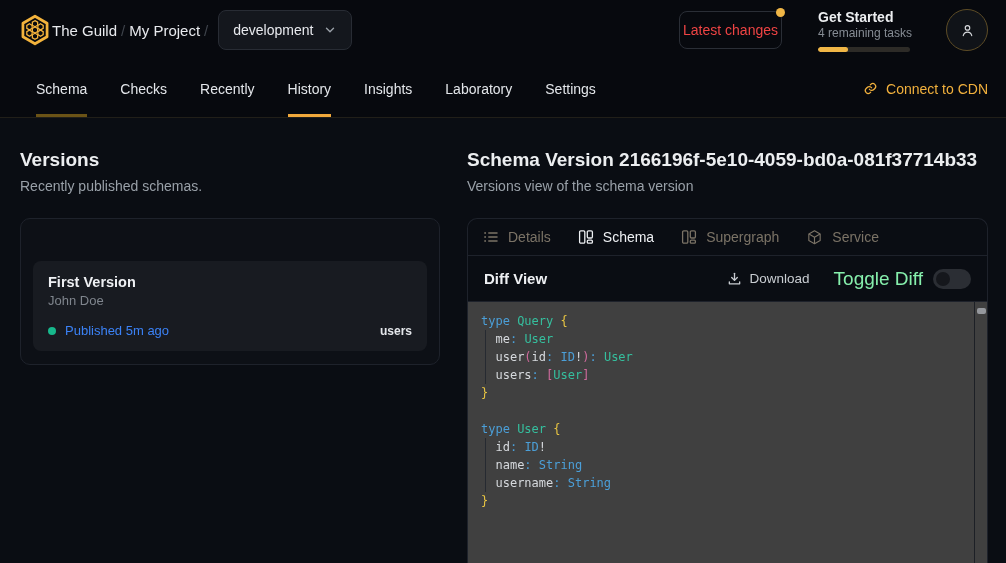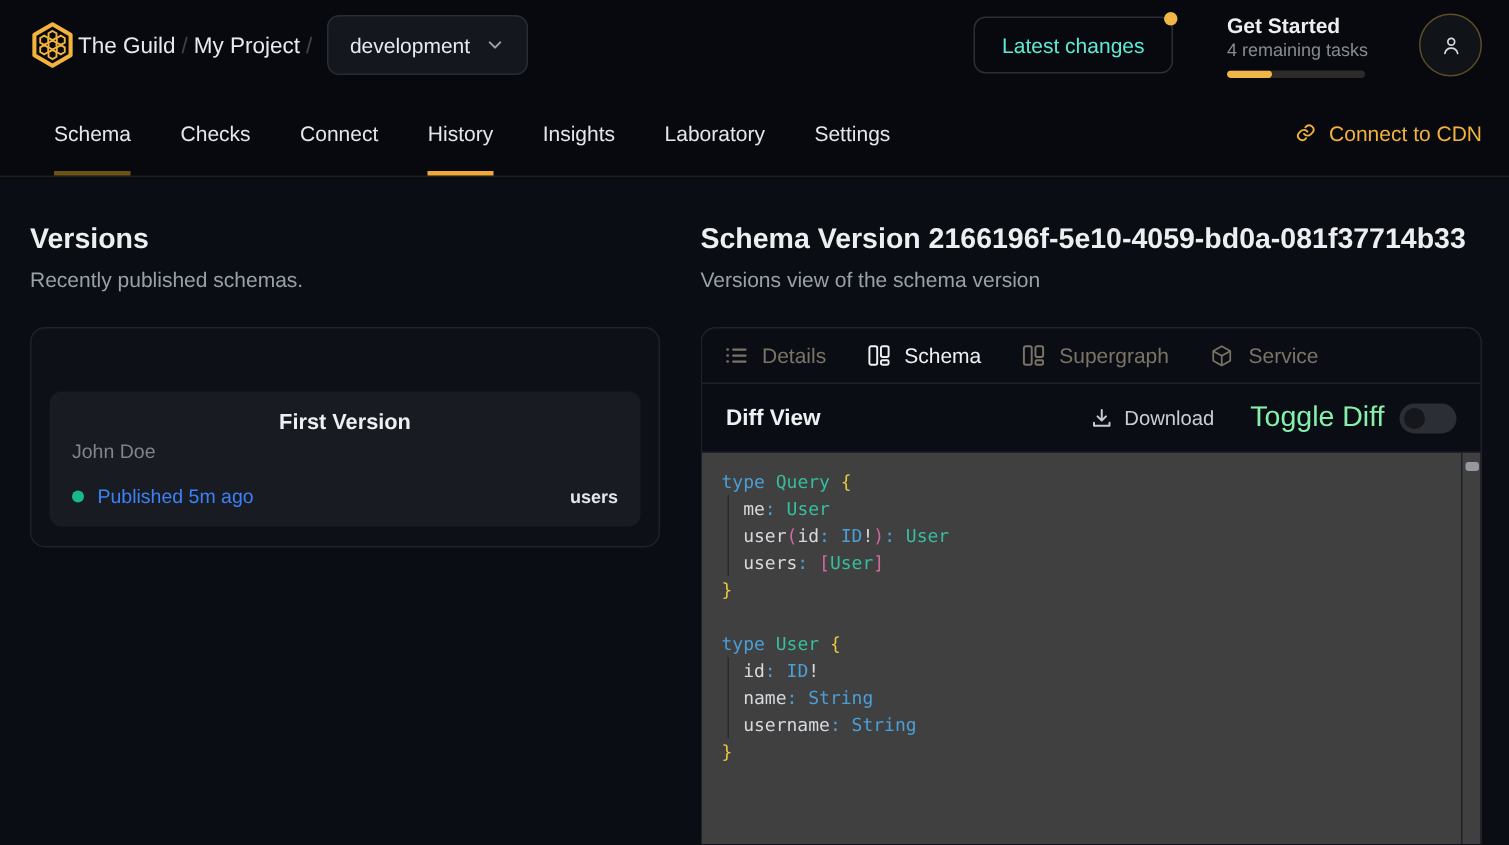--- a/index.html
+++ b/index.html
@@ -22,22 +22,22 @@
   .crumb-sep { color:#3f444c; font-size:15px; padding:0 4px; }
   .env-btn {
     display:flex; align-items:center; gap:10px;
     background:#14171d; border:1px solid #282c34; border-radius:8px;
     height:40px; padding:0 14px; font-size:14px; color:#e8eaee;
     font-family:inherit; cursor:pointer; margin-left:6px;
   }
   .header-right { margin-left:auto; display:flex; align-items:center; gap:36px; }
   .latest-btn {
     position:relative; background:transparent; border:1px solid #2a2e36;
-    border-radius:8px; height:38px; padding:0 18px; font-size:14px;
-    color:#5eead4; font-family:inherit; cursor:pointer;
+    border-radius:8px; height:38px; padding:0 3px; font-size:14px;
+    color:#ef4444; font-family:inherit; cursor:pointer;
   }
   .notif-dot {
     position:absolute; top:-4px; right:-4px; width:9px; height:9px;
     border-radius:50%; background:#f0b646;
   }
   .get-started { width:92px; }
   .gs-title { font-size:14px; font-weight:700; color:#eceef0; line-height:17px; }
   .gs-sub { font-size:12px; color:#868c94; line-height:15px; margin-bottom:6px; white-space:nowrap; }
   .gs-bar { height:5px; border-radius:3px; background:#2d2b27; overflow:hidden; }
   .gs-fill { height:100%; border-radius:3px; background:#f0b646; }
@@ -74,21 +74,21 @@
   .sec-sub { font-size:14px; color:#99a0a8; margin-top:6px; }
 
   
   .versions-card {
     margin-top:24px; border:1px solid #1e222b; background:#0d1016;
     border-radius:10px; padding:42px 12px 13px 12px;
   }
   .version-item {
     background:#181b21; border-radius:8px; padding:13px 15px; cursor:pointer;
   }
-  .vi-name { font-size:14.5px; font-weight:700; color:#eef0f3;text-align:center; }
+  .vi-name { font-size:14.5px; font-weight:700; color:#eef0f3; }
   .vi-author { font-size:13px; color:#7f858d; margin-top:3px; }
   .vi-status-row { display:flex; align-items:center; gap:9px; margin-top:15px; }
   .vi-dot { width:8px; height:8px; border-radius:50%; background:#17b88c; }
   .vi-status { font-size:13px; color:#3b82f6; }
   .vi-service { margin-left:auto; font-size:12px; font-weight:700; color:#e3e6ea; }
 
   
   .detail-panel {
     margin-top:24px; flex:1; border:1px solid #1e222b; border-bottom:none;
     border-radius:10px 10px 0 0; display:flex; flex-direction:column; min-height:0;
@@ -192,21 +192,21 @@
         </svg>
       </span>
     </div>
   </div>
 </div>
 
 <div class="nav">
   <div id="nav-tabs" style="display:flex;">
       <div class="nav-tab ind-dim">Schema</div>
       <div class="nav-tab">Checks</div>
-      <div class="nav-tab">Connect</div>
+      <div class="nav-tab">Recently</div>
       <div class="nav-tab ind-active">History</div>
       <div class="nav-tab">Insights</div>
       <div class="nav-tab">Laboratory</div>
       <div class="nav-tab">Settings</div>
     </div>
   <div class="cdn-link">
     <span>
       <svg width="15" height="15" viewBox="0 0 24 24" fill="none" stroke="#f2b13d" stroke-width="2" stroke-linecap="round">
         <path d="M10.2 13.2a4.7 4.7 0 0 0 7.1.5l2-2a4.7 4.7 0 0 0-6.6-6.6l-1.1 1.1"></path>
         <path d="M13.8 10.8a4.7 4.7 0 0 0-7.1-.5l-2 2a4.7 4.7 0 0 0 6.6 6.6l1.1-1.1"></path>

